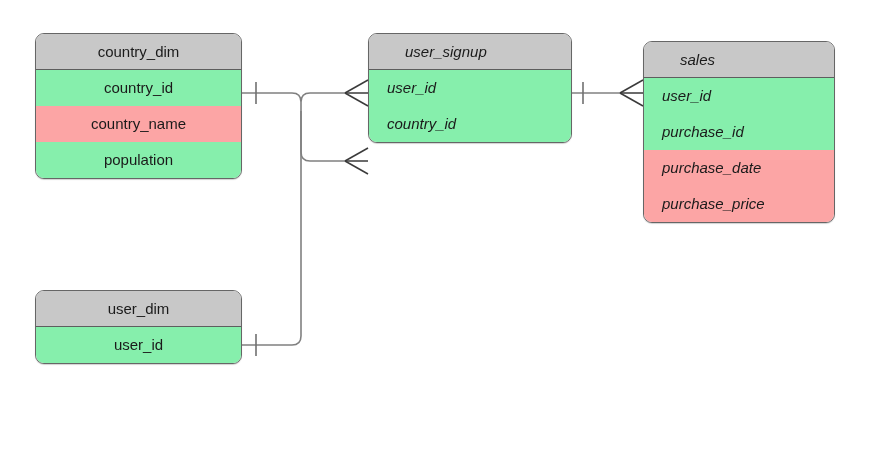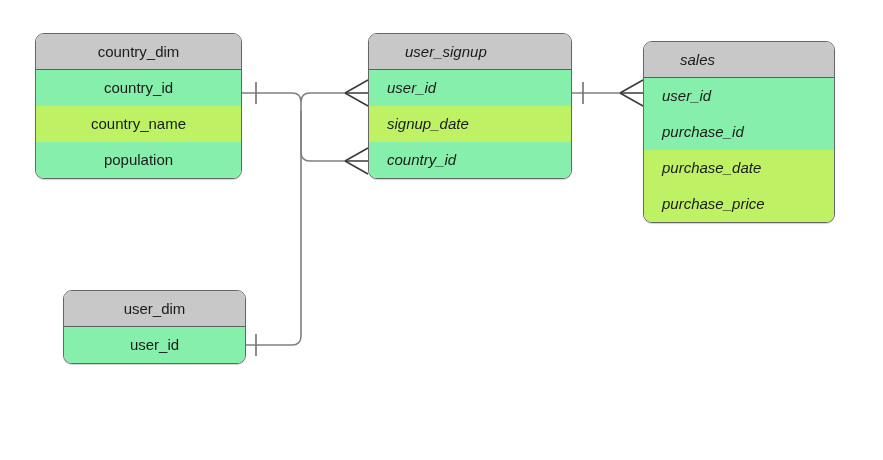--- a/index.html
+++ b/index.html
@@ -37,34 +37,34 @@
   .entity .row{
     height:36px;
     line-height:36px;
     font-size:15px;
     color:#1a1a1a;
     background:#86efac;
     box-sizing:border-box;
     white-space:nowrap;
     overflow:hidden;
   }
-  .entity .row.alt{background:#bef264;}
+  .entity .row.alt{background:#fca5a5;}
 
   
   .entity.centered .hdr,
   .entity.centered .row{text-align:center;padding:0 6px;}
 
   
   .entity.italicleft .hdr{text-align:left;padding-left:36px;font-style:italic;}
   .entity.italicleft .row{text-align:left;padding-left:18px;font-style:italic;}
 
   #country_dim{left:35px;top:33px;width:207px;}
   #user_signup{left:368px;top:33px;width:204px;}
   #sales{left:643px;top:33px;width:192px;margin-top:8px;}
-  #user_dim{left:35px;top:290px;width:183px;margin-left:28px;}
+  #user_dim{left:35px;top:290px;width:207px;}
 </style>
 </head>
 <body>
 
 <div id="canvas">
 
   <svg class="links" viewBox="0 0 883 460" xmlns="http://www.w3.org/2000/svg">
     <g fill="none" stroke="#808080" stroke-width="1.6">
 
       <path d="M242,93 L292,93 Q301,93 301,102 L301,102 Q301,93 310,93 L345,93"></path>
@@ -104,21 +104,20 @@
   <div class="entity centered" id="country_dim">
     <div class="hdr">country_dim</div>
     <div class="row">country_id</div>
     <div class="row alt">country_name</div>
     <div class="row">population</div>
   </div>
 
   <div class="entity italicleft" id="user_signup">
     <div class="hdr">user_signup</div>
     <div class="row">user_id</div>
-    <div class="row alt">signup_date</div>
     <div class="row">country_id</div>
   </div>
 
   <div class="entity italicleft" id="sales">
     <div class="hdr">sales</div>
     <div class="row">user_id</div>
     <div class="row">purchase_id</div>
     <div class="row alt">purchase_date</div>
     <div class="row alt">purchase_price</div>
   </div>

